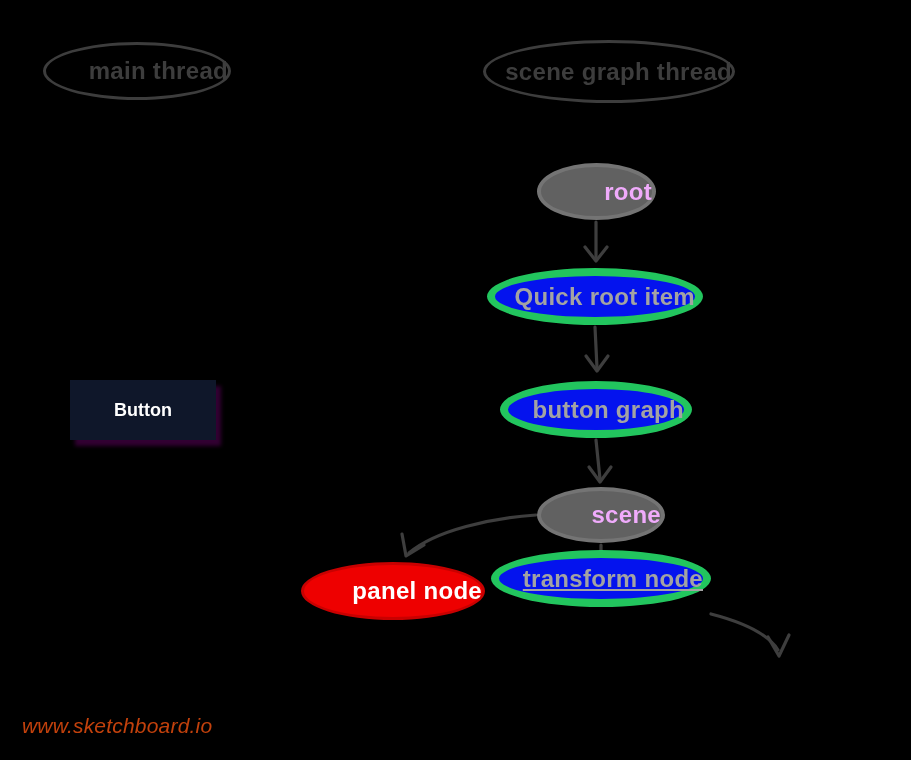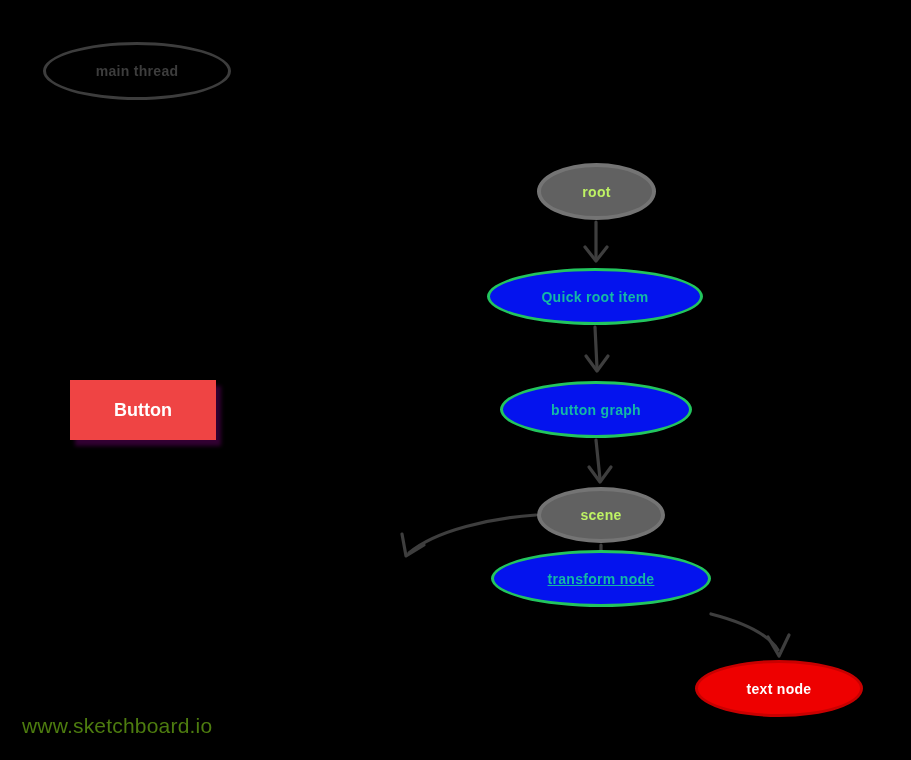--- a/index.html
+++ b/index.html
@@ -4,46 +4,46 @@
 <style>
   html,body{margin:0;padding:0;background:#000;}
   .canvas{
     position:relative;width:911px;height:760px;background:#000;overflow:hidden;
     font-family:"Liberation Sans", sans-serif;
   }
   .edges{position:absolute;left:0;top:0;width:911px;height:760px;pointer-events:none;}
   .edges path,.edges polyline{fill:none;stroke:#3e3e3e;stroke-width:3.2;stroke-linecap:round;stroke-linejoin:round;}
   .ellipse{
     position:absolute;box-sizing:border-box;border-radius:50%;
-    display:flex;align-items:center;justify-content:center;
-    font-weight:bold;font-size:14px;letter-spacing:.3px;
+    display:flex;align-items:center;justify-content:flex-end;
+    font-weight:bold;font-size:24px;letter-spacing:.3px;
   }
   .lane{border:3px solid #3d3d3d;color:#3d3d3d;background:transparent;}
-  .node-gray{background:#616161;border:4px solid #747474;color:#bef264;}
-  .node-blue{background:#0413ee;border:3px solid #22c55e;color:#14b8a6;}
+  .node-gray{background:#616161;border:4px solid #747474;color:#f0abfc;}
+  .node-blue{background:#0413ee;border:8px solid #22c55e;color:#a3a3a3;}
   .node-red{background:#ee0000;border:3px solid #c90000;color:#fff;}
 
   .lane-main{left:43px;top:42px;width:188px;height:58px;}
   .lane-scene{left:483px;top:40px;width:252px;height:63px;}
   .n-root{left:537px;top:163px;width:119px;height:57px;}
   .n-quick{left:487px;top:268px;width:216px;height:57px;}
   .n-buttonnode{left:500px;top:381px;width:192px;height:57px;}
   .n-node{left:537px;top:487px;width:128px;height:56px;}
   .n-panel{left:301px;top:562px;width:184px;height:58px;}
   .n-transform{left:491px;top:550px;width:220px;height:57px;text-decoration:underline;}
   .n-text{left:695px;top:660px;width:168px;height:57px;}
 
   .button-rect{
     position:absolute;left:70px;top:380px;width:146px;height:60px;box-sizing:border-box;
-    background:#ef4444;color:#fff;font-weight:bold;font-size:18px;
+    background:#0f172a;color:#fff;font-weight:bold;font-size:18px;
     display:flex;align-items:center;justify-content:center;
     box-shadow:5px 6px 4px rgba(110,0,110,.45);
   }
   .watermark{
-    position:absolute;left:22px;top:714px;color:#4d7c0f;font-size:21px;letter-spacing:.2px;
+    position:absolute;left:22px;top:714px;color:#c2410c;font-size:21px;letter-spacing:.2px;font-style:italic;
   }
 </style>
 </head>
 <body>
 
 <div class="canvas">
 
   <svg class="edges" viewBox="0 0 911 760">
     <g>
       <path d="M596,222 L596,259"></path>
@@ -68,45 +68,48 @@
     <g>
       <path d="M711,614 C742,622 768,634 778,650"></path>
       <polyline points="768,637 779,656 789,635"></polyline>
     </g>
   </svg>
 
   <div class="ellipse lane lane-main">
     <span>main thread</span>
   </div>
 
+  <div class="ellipse lane lane-scene">
+    <span>scene graph thread</span>
+  </div>
 
   <div class="ellipse node-gray n-root">
     <span>root</span>
   </div>
 
   <div class="ellipse node-blue n-quick">
     <span>Quick root item</span>
   </div>
 
   <div class="ellipse node-blue n-buttonnode">
     <span>button graph</span>
   </div>
 
   <div class="ellipse node-gray n-node">
     <span>scene</span>
   </div>
 
+  <div class="ellipse node-red n-panel">
+    <span>panel node</span>
+  </div>
 
   <div class="ellipse node-blue n-transform">
     <span>transform node</span>
   </div>
 
-  <div class="ellipse node-red n-text">
-    <span>text node</span>
-  </div>
 
   <div class="button-rect">
     <span>Button</span>
   </div>
 
   <div class="watermark">www.sketchboard.io</div>
 
 </div>
 
 </body></html>

